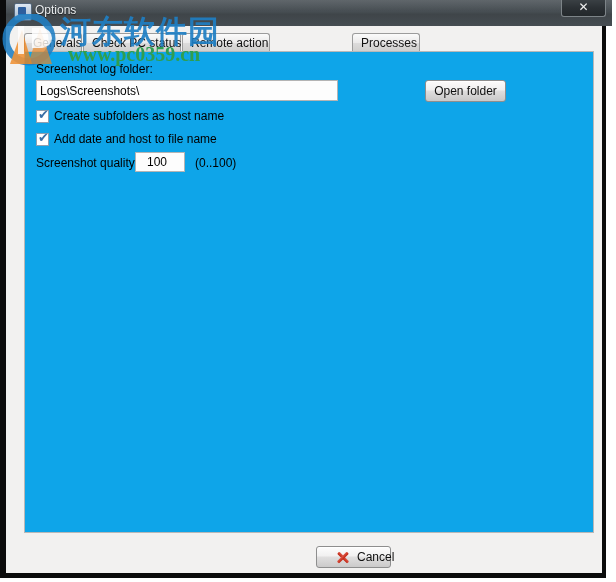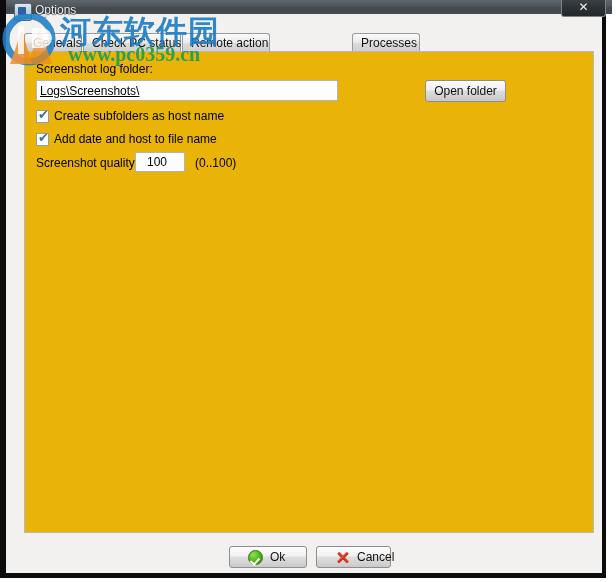--- a/index.html
+++ b/index.html
@@ -24,21 +24,21 @@
     border-left: 6px solid #0b0b0b;
     border-right: 4px solid #0b0b0b;
     border-bottom: 5px solid #0b0b0b;
     box-sizing: border-box;
   }
 
   
   #titlebar {
     position: absolute;
     left: 0; top: 0;
-    width: 606px; height: 14px;
+    width: 606px; height: 26px;
     background: linear-gradient(180deg, #4e555a 0%, #474e53 45%, #3f4549 55%, #464d52 100%);
     box-sizing: border-box;
   }
   #titlebar .sheen {
     position: absolute;
     left: 0; top: 0; width: 100%; height: 11px;
     background: linear-gradient(180deg, rgba(255,255,255,0.10), rgba(255,255,255,0.00));
     pointer-events: none;
   }
   #app-icon {
@@ -110,21 +110,21 @@
     border-bottom: 1px solid #fdfdfd;
     z-index: 5;
     font-size: 12.5px;
   }
 
   
   #panel {
     position: absolute;
     left: 18px; top: 51px;
     width: 570px; height: 482px;
-    background: #eab308;
+    background: #0ea5e9;
     border: 1px solid #b8b8b8;
     box-sizing: border-box;
   }
 
   .field-label {
     position: absolute;
     font-size: 12px;
     color: #000;
     white-space: nowrap;
   }
@@ -136,21 +136,20 @@
     left: 11px; top: 28px;
     width: 302px; height: 21px;
     background: #fdfdfd;
     border: 1px solid #b4b4b4;
     box-sizing: border-box;
     font-family: "Liberation Sans", sans-serif;
     font-size: 12px;
     color: #000;
     padding: 0 3px;
     outline: none;
-    text-decoration: underline;
   }
 
   .gbutton {
     position: absolute;
     height: 22px;
     background: linear-gradient(180deg,#fcfcfc 0%, #f0efef 45%, #dfdede 50%, #c9c8c8 100%);
     border: 1px solid #8e8e8e;
     border-radius: 3px;
     font-family: "Liberation Sans", sans-serif;
     font-size: 12px;
@@ -342,24 +341,20 @@
       <span class="cb-label">Add date and host to file name</span>
     </div>
 
     <div class="field-label" id="quality-label">Screenshot quality</div>
 
     <input id="quality-input" type="text" value="100" style="">
 
     <div class="field-label" id="quality-range">(0..100)</div>
   </div>
 
-  <div class="footer-button" id="ok-button">
-    <span class="ic ok-ic"></span>
-    <span class="bl">Ok</span>
-  </div>
 
   <div class="footer-button" id="cancel-button">
     <span class="ic x-ic"></span>
     <span class="bl">Cancel</span>
   </div>
 
 </div>
 
 <div id="watermark">
   <svg id="wm-logo" viewBox="0 0 62 54">

